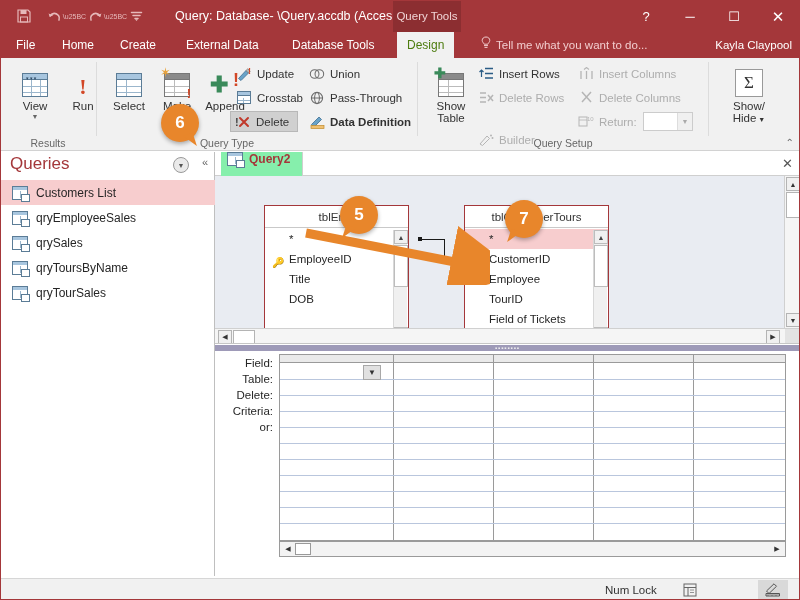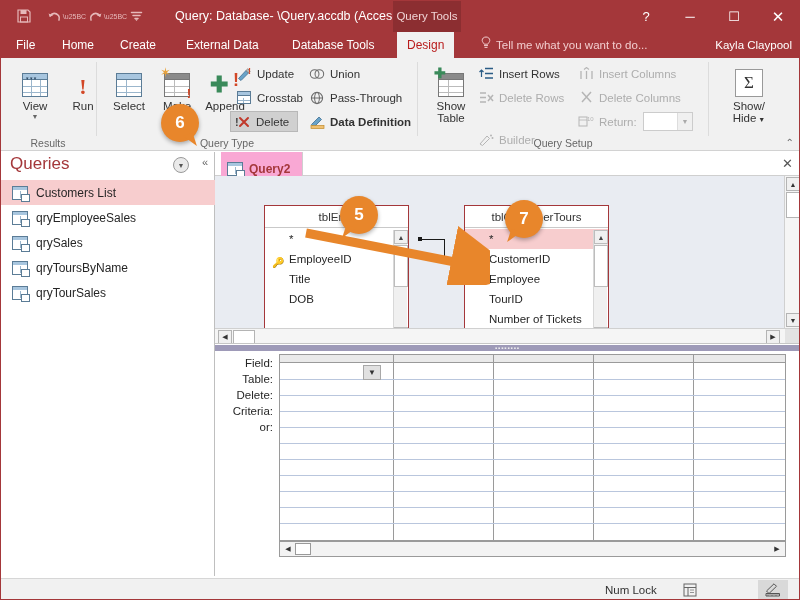--- a/index.html
+++ b/index.html
@@ -46,21 +46,21 @@
   
   .tabstrip{
     position:absolute; left:0; top:32px; width:800px; height:26px;
     background:#a4373a; color:#fff;
   }
   .tabstrip .tab{
     position:absolute; top:0; height:26px; line-height:26px;
     font-size:12px; color:#fff; padding:0 10px; white-space:nowrap;
   }
   .tabstrip .tab.active{
-    background:#f1f1f1; color:#b91c1c;
+    background:#f1f1f1; color:#4d7c0f;
   }
   .tellme{
     position:absolute; top:0; height:26px; line-height:26px; left:481px;
     font-size:11.5px; color:#f2cdce; white-space:nowrap;
   }
   .tellme .bulb{ display:inline-block; margin-right:5px; font-size:11px; }
   .userlabel{
     position:absolute; right:8px; top:0; height:26px; line-height:26px;
     font-size:11.5px; color:#fff; white-space:nowrap;
   }
@@ -142,23 +142,23 @@
   .docarea{
     position:absolute; left:215px; top:152px; width:585px; height:424px;
     background:#fff;
   }
   .doctabs{
     position:absolute; left:0; top:0; width:585px; height:24px;
     background:#fff; border-bottom:1px solid #cfcfcf;
   }
   .doctab{
     position:absolute; left:6px; top:0; height:24px;
-    display:flex; align-items:flex-end; gap:6px; padding:0 12px 0 6px;
+    display:flex; align-items:flex-start; gap:6px; padding:0 12px 0 6px;
     font-size:12px; font-weight:bold; color:#a4373a;
-    background:#f9a8d4; border-right:1px solid #cfcfcf;
+    background:#86efac; border-right:1px solid #cfcfcf;
   }
   .doctab-close{
     position:absolute; right:7px; top:4px; font-size:13px; color:#555;
   }
 
   
   .designer{
     position:absolute; left:0; top:24px; width:585px; height:168px;
     background:#e9ecf2; border-bottom:1px solid #c6c6c6;
     overflow:hidden;
@@ -680,21 +680,21 @@
       <div class="seg" style="left:48px; top:27px; width:4px; height:4px;"></div>
     </div>
 
     <div class="tblbox" style="left:249px; top:29px; width:145px; height:138px;">
       <div class="tbhdr">tblCustomerTours</div>
       <div class="fieldlist">
         <div class="fldrow highlight">*</div>
         <div class="fldrow">CustomerID</div>
         <div class="fldrow">Employee</div>
         <div class="fldrow">TourID</div>
-        <div class="fldrow">Number of Tickets</div>
+        <div class="fldrow">Field of Tickets</div>
         <div class="fldrow">Date</div>
 
       </div>
       <div class="tbscroll">
         <div class="arr up">▲</div>
         <div class="thumb"></div>
         <div class="arr dn">▼</div>
       </div>
     </div>
 

